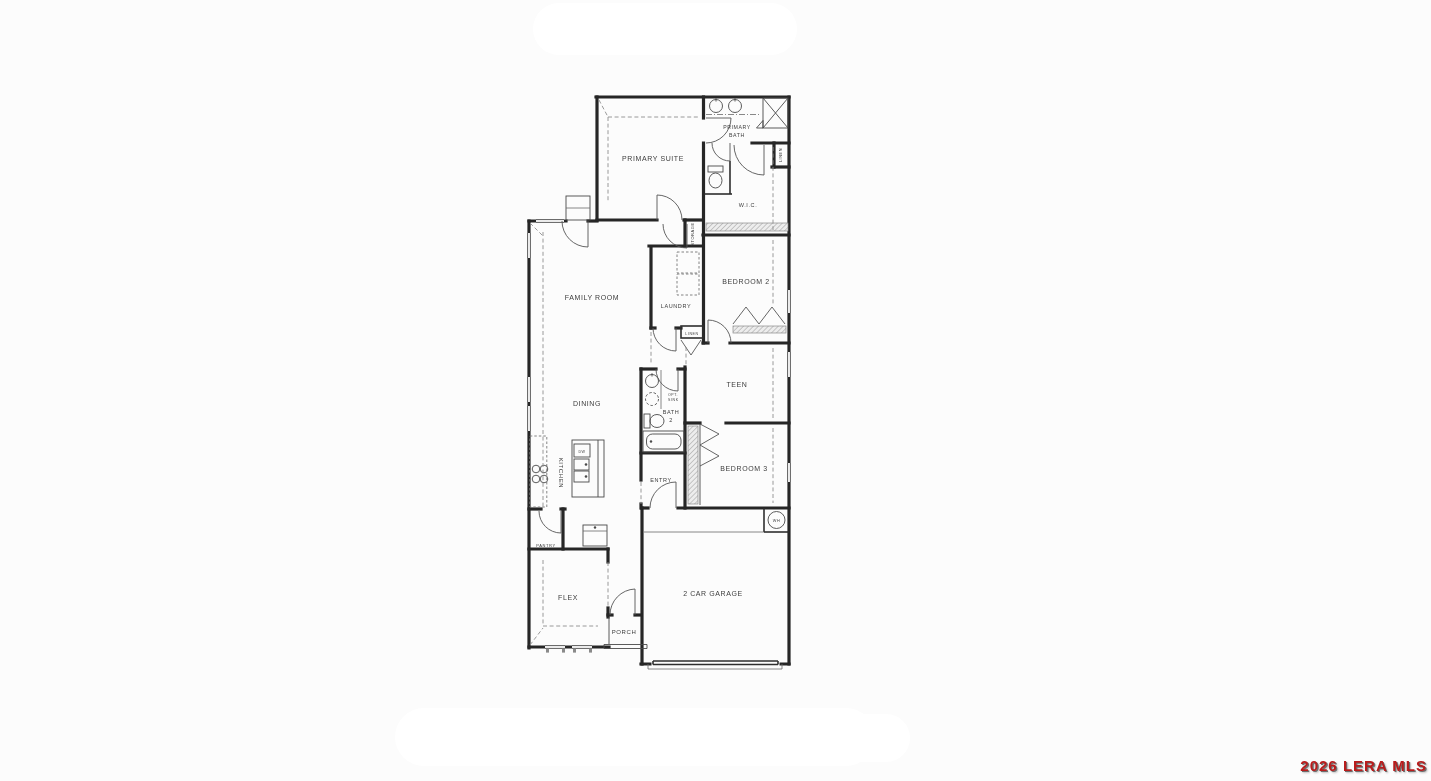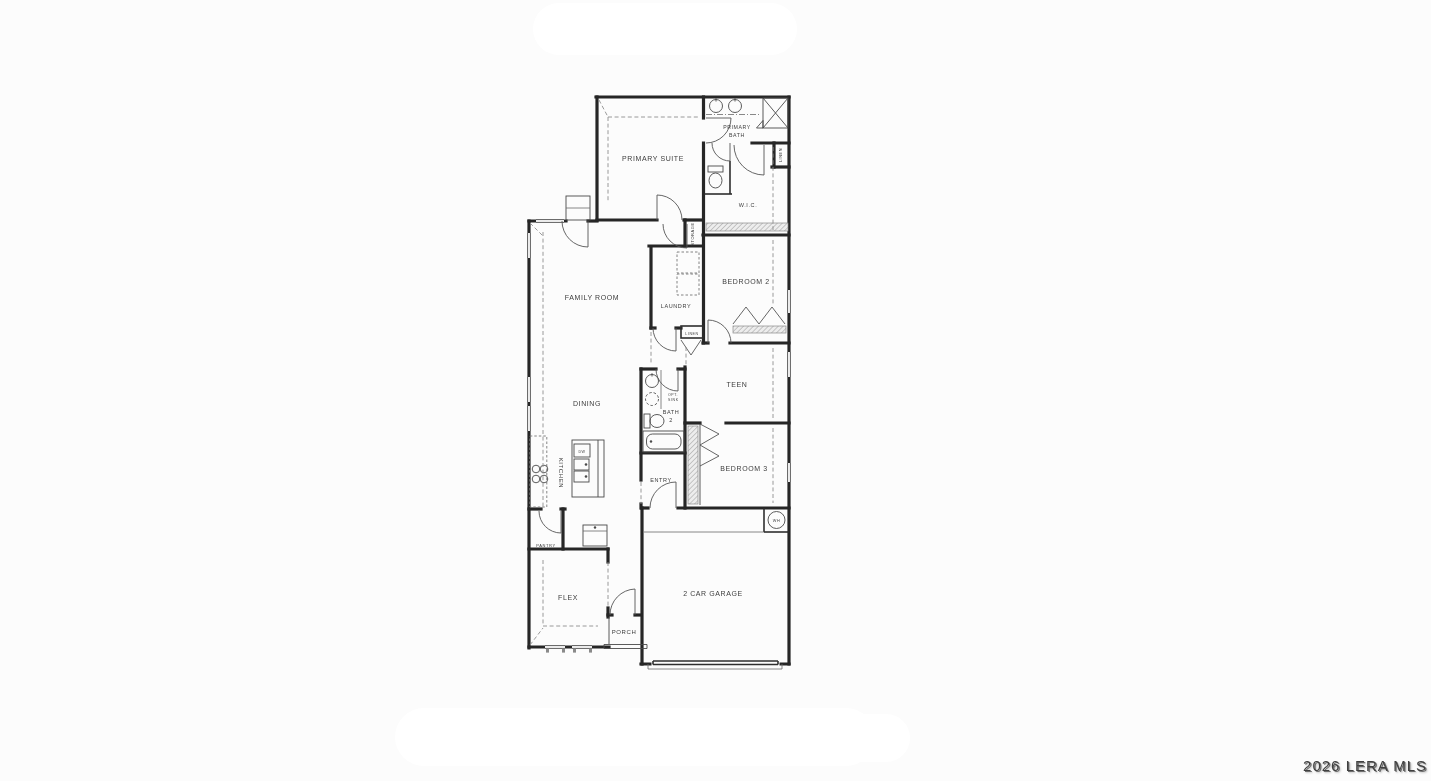--- a/index.html
+++ b/index.html
@@ -11,22 +11,22 @@
   svg.plan{position:absolute;left:0;top:0;}
   .w{stroke:#262626;stroke-width:3.2;stroke-linecap:square;fill:none;}
   .m{stroke:#2e2e2e;stroke-width:1.6;fill:none;}
   .t{stroke:#4a4a4a;stroke-width:.9;fill:none;}
   .t2{stroke:#6a6a6a;stroke-width:.8;fill:none;}
   .d{stroke:#8f8f8f;stroke-width:.9;stroke-dasharray:4 2.6;fill:none;}
   .dd{stroke:#777;stroke-width:.9;stroke-dasharray:2.5 2;fill:none;}
   .arc{stroke:#555;stroke-width:.9;fill:none;}
   .win{fill:#fcfcfc;stroke:none;}
   .lbl{fill:#3c3c3c;letter-spacing:.6px;font-family:"Liberation Sans",sans-serif;}
-  .watermark{position:absolute;right:4px;top:757px;font-size:15px;font-weight:normal;
-    letter-spacing:1px;color:#404040;
+  .watermark{position:absolute;right:4px;top:757px;font-size:15px;font-weight:bold;
+    letter-spacing:1px;color:#b91c1c;
     text-shadow:1.2px 1.2px 0 #6e6e6e, 2px 2px 2px rgba(110,110,110,.45);}
 </style>
 </head>
 <body>
 
 <div class="stage">
   <div class="blob blob1"></div>
   <div class="blob blob2"></div>
   <div class="blob blob3"></div>
 

